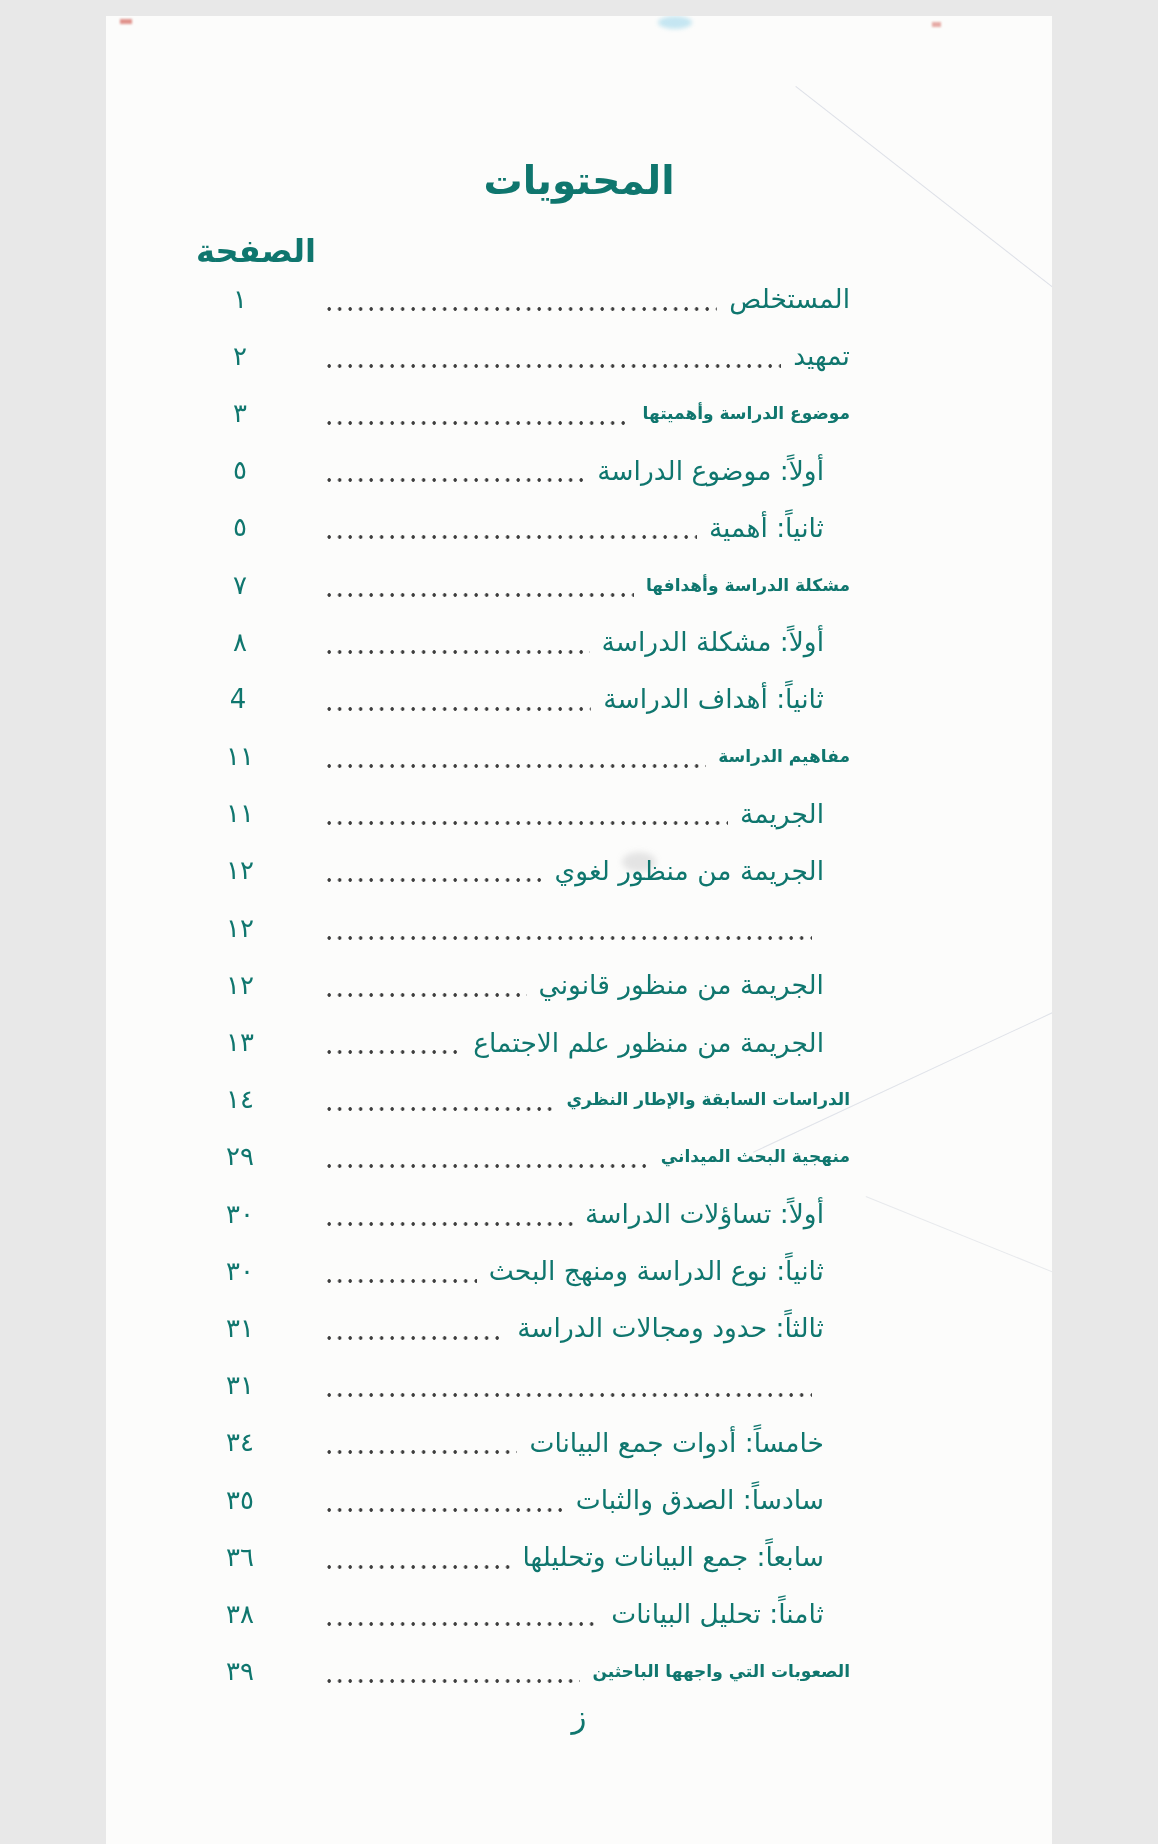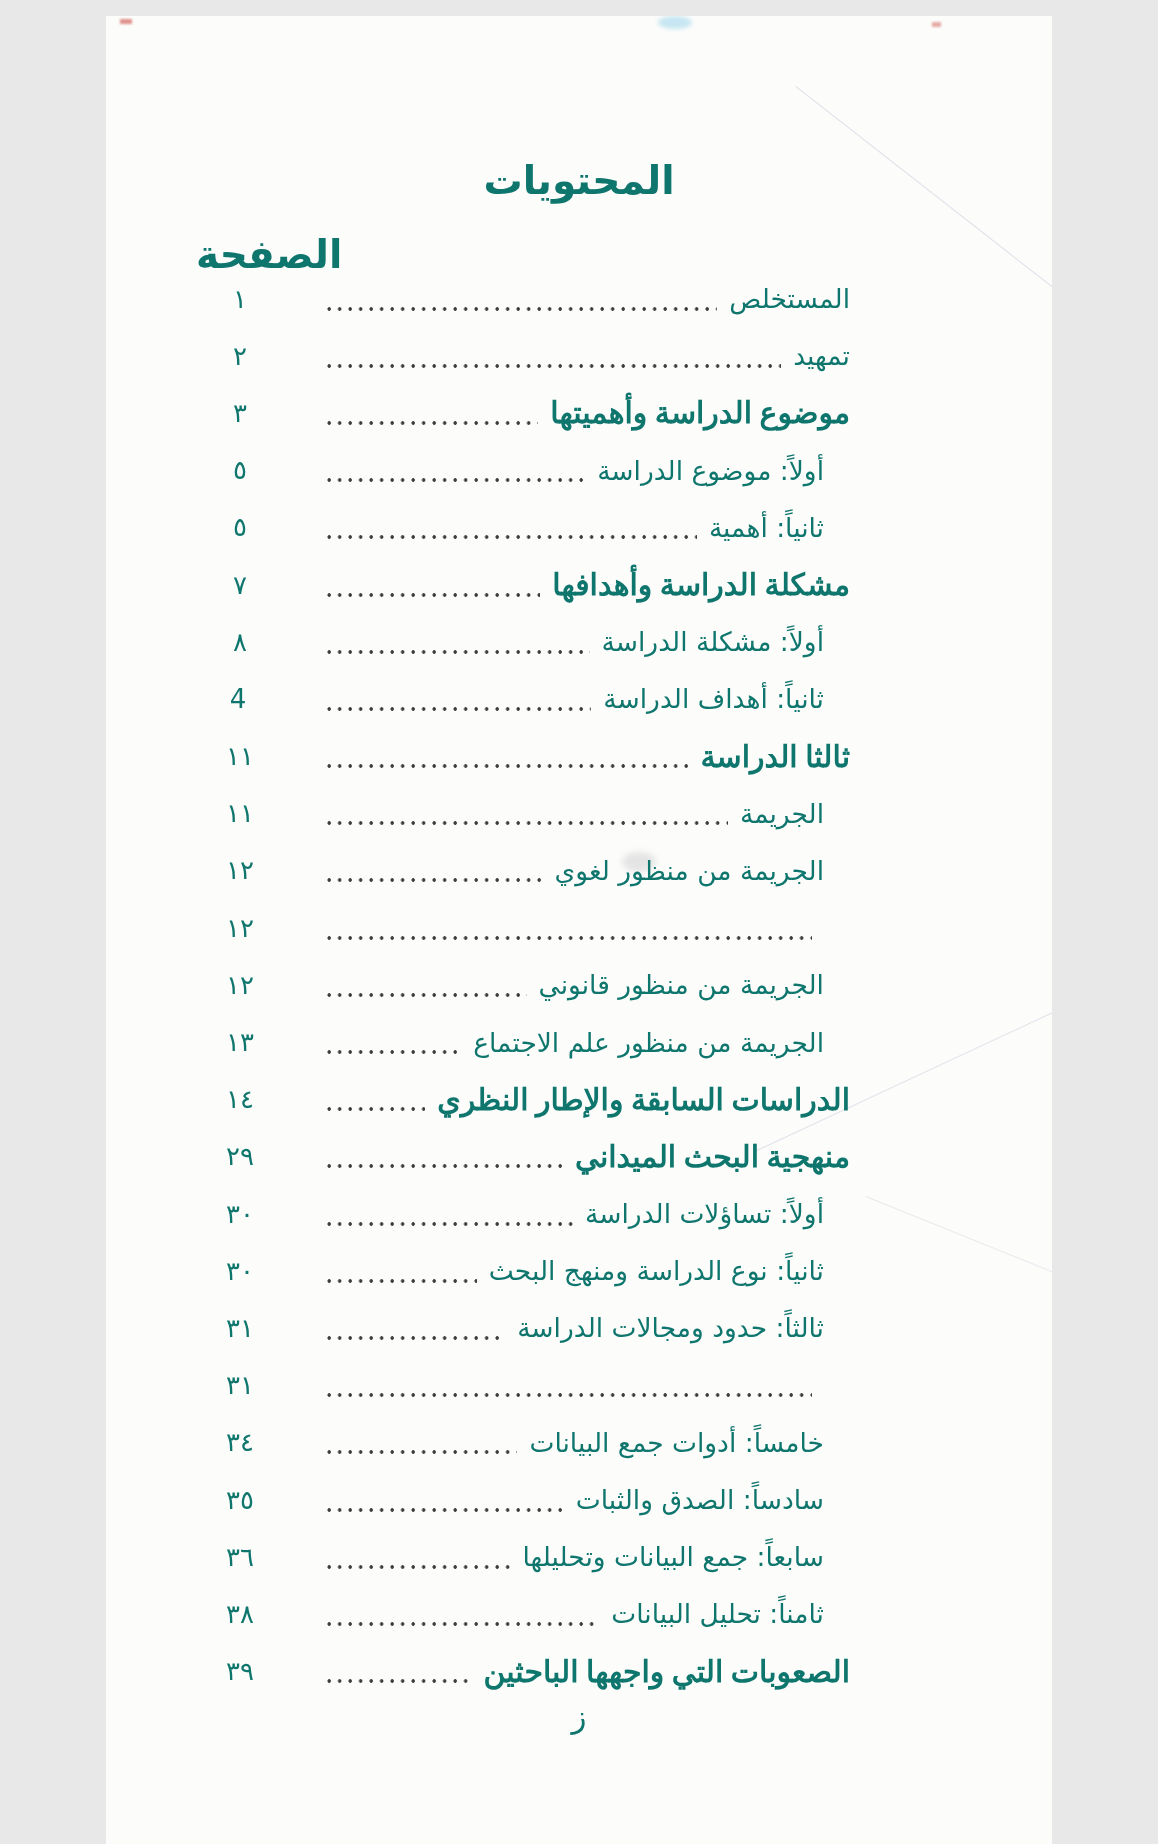--- a/index.html
+++ b/index.html
@@ -24,32 +24,32 @@
   .bottom-tint { bottom:0; left:0; width:100%; height:5px; background:rgba(110,140,205,.18); }
 
   .doc-title {
     margin:0; padding-top:142px;
     text-align:center;
     font-size:39px; font-weight:bold;
     letter-spacing:1px;
   }
   .col-header {
     position:absolute; top:216px; left:90px;
-    font-size:39px; font-weight:bold;
+    font-size:32px; font-weight:bold;
     direction:rtl;
   }
   .toc {
     position:absolute; top:254px; left:95px; right:202px;
   }
   .row {
     display:flex; direction:rtl; align-items:center;
     height:57.2px;
     font-size:26.5px;
   }
-  .row.bold .entry-title { font-weight:bold; font-size:30px;font-family:Liberation Serif, serif; }
+  .row.bold .entry-title { font-weight:bold; font-size:17px; }
   .row.indent-1 { padding-right:26px; }
   .entry-title { white-space:nowrap; }
   .dots {
     flex:1; height:6px;
     margin-right:12px; margin-left:48px;
     transform:translateY(10px);
     background-image:radial-gradient(circle at 2.2px 3px, #3d3d3d 1.55px, rgba(0,0,0,0) 2px);
     background-size:10.5px 6px;
     background-repeat:repeat-x;
   }
@@ -119,21 +119,21 @@
         <span class="entry-title">أولاً: مشكلة الدراسة</span>
         <span class="dots"></span>
         <span class="page-num">٨</span>
       </div>
       <div class="row indent-1">
         <span class="entry-title">ثانياً: أهداف الدراسة</span>
         <span class="dots"></span>
         <span class="page-num">4</span>
       </div>
       <div class="row bold">
-        <span class="entry-title">ثالثا الدراسة</span>
+        <span class="entry-title">مفاهيم الدراسة</span>
         <span class="dots"></span>
         <span class="page-num">١١</span>
       </div>
       <div class="row indent-1">
         <span class="entry-title">الجريمة</span>
         <span class="dots"></span>
         <span class="page-num">١١</span>
       </div>
       <div class="row indent-1">
         <span class="entry-title">الجريمة من منظور لغوي</span>

